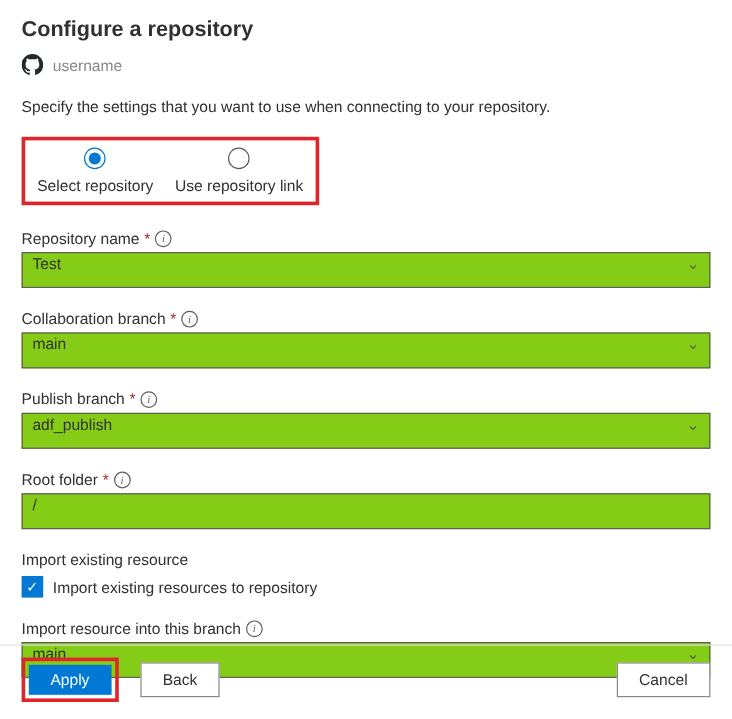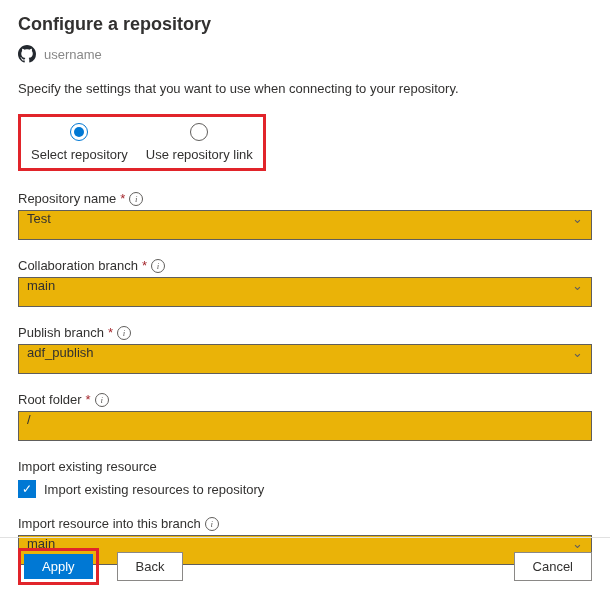--- a/index.html
+++ b/index.html
@@ -51,23 +51,23 @@
       display:flex; align-items:center; gap:4px;
       color:#323130; font-size:13px; margin-bottom:4px;
     }
     .req { color:#a4262c; }
     .info-icon {
       width:14px; height:14px; border:1px solid #605e5c; border-radius:50%;
       display:inline-flex; align-items:center; justify-content:center;
       font-size:9px; color:#605e5c; font-family: Georgia, serif; font-style:italic;
     }
     .select-box, .text-box {
-      width:100%; height:30px; border:1px solid #605e5c; background:#eab308;
-      display:flex; align-items:flex-start; justify-content:space-between;
-      padding: 0 8px; color:#323130; font-size:13px;
+      width:100%; height:30px; border:1px solid #605e5c; background:#84cc16;
+      display:flex; align-items:flex-end; justify-content:space-between;
+      padding: 12px 8px; color:#323130; font-size:13px;
     }
     .text-box { justify-content:flex-start; }
     .chevron { color:#605e5c; }
     .checkbox-row { display:flex; align-items:center; gap:8px; }
     .checkbox {
       width:18px; height:18px; background:#0078d4; display:flex;
       align-items:center; justify-content:center; color:#fff; font-size:12px;
     }
     .import-header { font-size:13px; color:#323130; margin-bottom:6px; }
     .footer {

